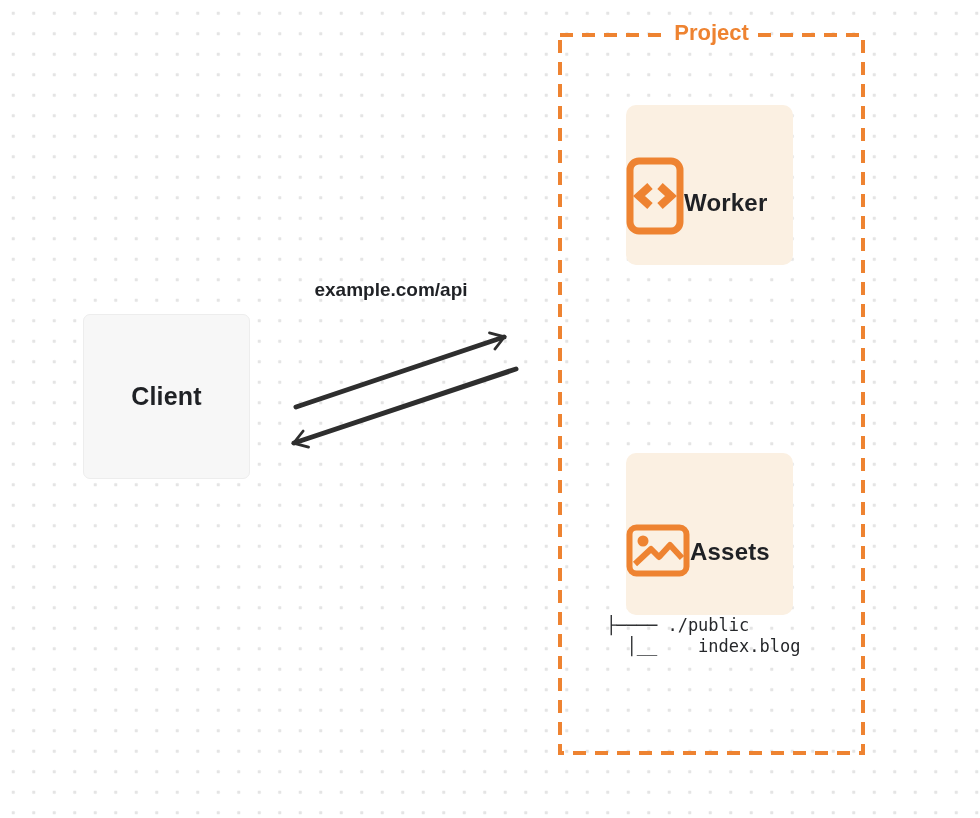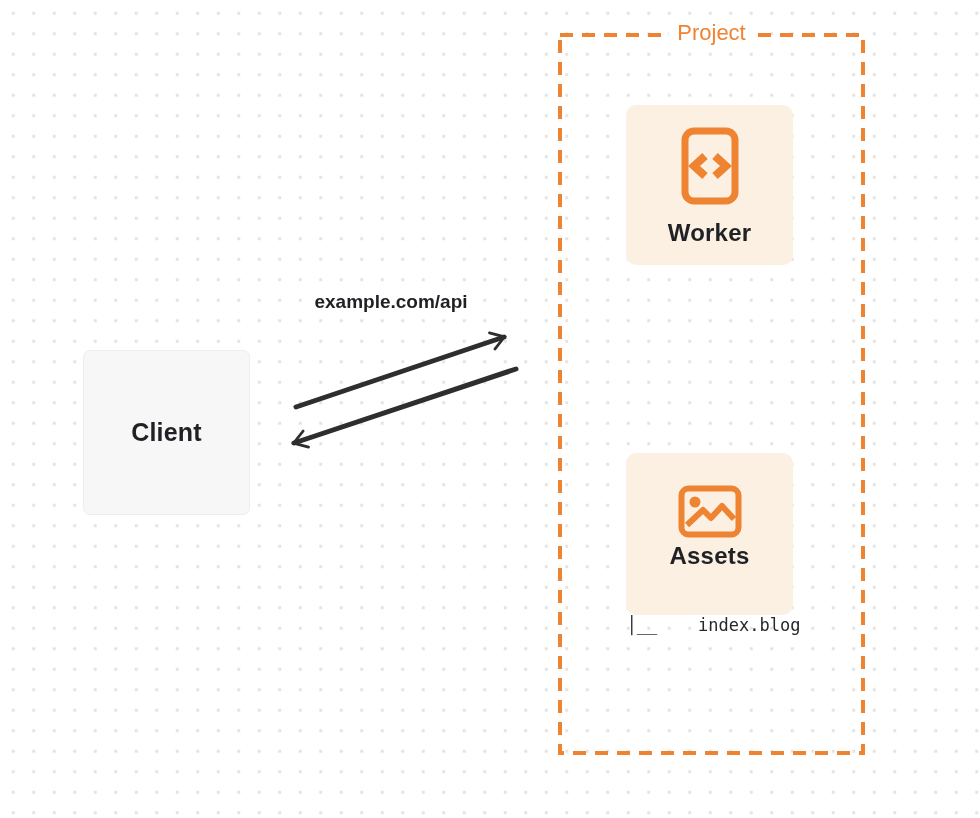--- a/index.html
+++ b/index.html
@@ -6,39 +6,39 @@
   .canvas{
     position:relative;width:980px;height:818px;overflow:hidden;
     background-color:var(--page-bg,#fff);
     background-image:radial-gradient(circle, var(--dots,#e4e4e4) 1.6px, transparent 2px);
     background-size:20.5px 20.5px;background-position:3px 3px;
     font-family:"Liberation Sans","DejaVu Sans",sans-serif;color:var(--text,#1f2125);
   }
   .client-box{
     position:absolute;left:83px;top:314px;width:167px;height:165px;
     background:var(--client-bg,#f7f7f7);border:1px solid var(--client-border,#ededed);
-    border-radius:7px;display:flex;align-items:center;justify-content:center;box-sizing:border-box;margin-top:36px;
+    border-radius:7px;display:flex;align-items:center;justify-content:center;box-sizing:border-box;
   }
   .client-box .label{font-size:25px;font-weight:bold;letter-spacing:.2px;}
   .request-label{
-    position:absolute;left:306px;top:291px;width:170px;text-align:center;
+    position:absolute;left:306px;top:279px;width:170px;text-align:center;
     font-size:19px;font-weight:bold;white-space:nowrap;
   }
   .arrows{position:absolute;left:0;top:0;width:980px;height:818px;pointer-events:none;}
   .project{position:absolute;left:558px;top:33px;width:307px;height:722px;}
   .project-border{position:absolute;left:0;top:0;}
   .project-label{
     position:absolute;top:-15px;left:50%;transform:translateX(-50%);
-    font-size:22px;font-weight:normal;color:var(--accent,#ee8331);
+    font-size:22px;font-weight:bold;color:var(--accent,#ee8331);
     background:var(--page-bg,#fff);padding:0 9px;line-height:30px;white-space:nowrap;
   }
   .card{
     position:absolute;left:68px;width:167px;box-sizing:border-box;
     background:var(--card-bg,#fbf0e2);border-radius:10px;
-    display:flex;flex-direction:column;align-items:center;
+    display:flex;flex-direction:row;align-items:center;
   }
   .card.worker{top:72px;height:160px;padding-top:22px;}
   .card.assets{top:420px;height:162px;padding-top:32px;}
   .card .label{font-size:24px;font-weight:bold;letter-spacing:.2px;}
   .card.worker .label{margin-top:14px;}
   .card.assets .label{margin-top:4px;}
   .file-tree{
     position:absolute;left:48px;top:582px;
     font-family:"DejaVu Sans Mono","Liberation Mono",monospace;
     font-size:17px;line-height:21px;color:#26282b;
@@ -84,17 +84,18 @@
     <div class="card assets">
       <svg width="64" height="53" viewBox="0 0 64 53" xmlns="http://www.w3.org/2000/svg">
         <rect x="3.5" y="3.5" width="57" height="46" rx="7" fill="none" stroke="var(--accent,#ee8331)" stroke-width="6"></rect>
         <circle cx="17" cy="17" r="5.5" fill="var(--accent,#ee8331)"></circle>
         <path d="M9 40 L25 25 L33 33 L44 21 L56 34" fill="none" stroke="var(--accent,#ee8331)" stroke-width="6" stroke-linejoin="round"></path>
       </svg>
       <span class="label">Assets</span>
     </div>
 
     <div class="file-tree">
+      <div class="tree-line">├──── ./public</div>
       <div class="tree-line">  │__    index.blog</div>
     </div>
   </div>
 
 </div>
 
 </body></html>

